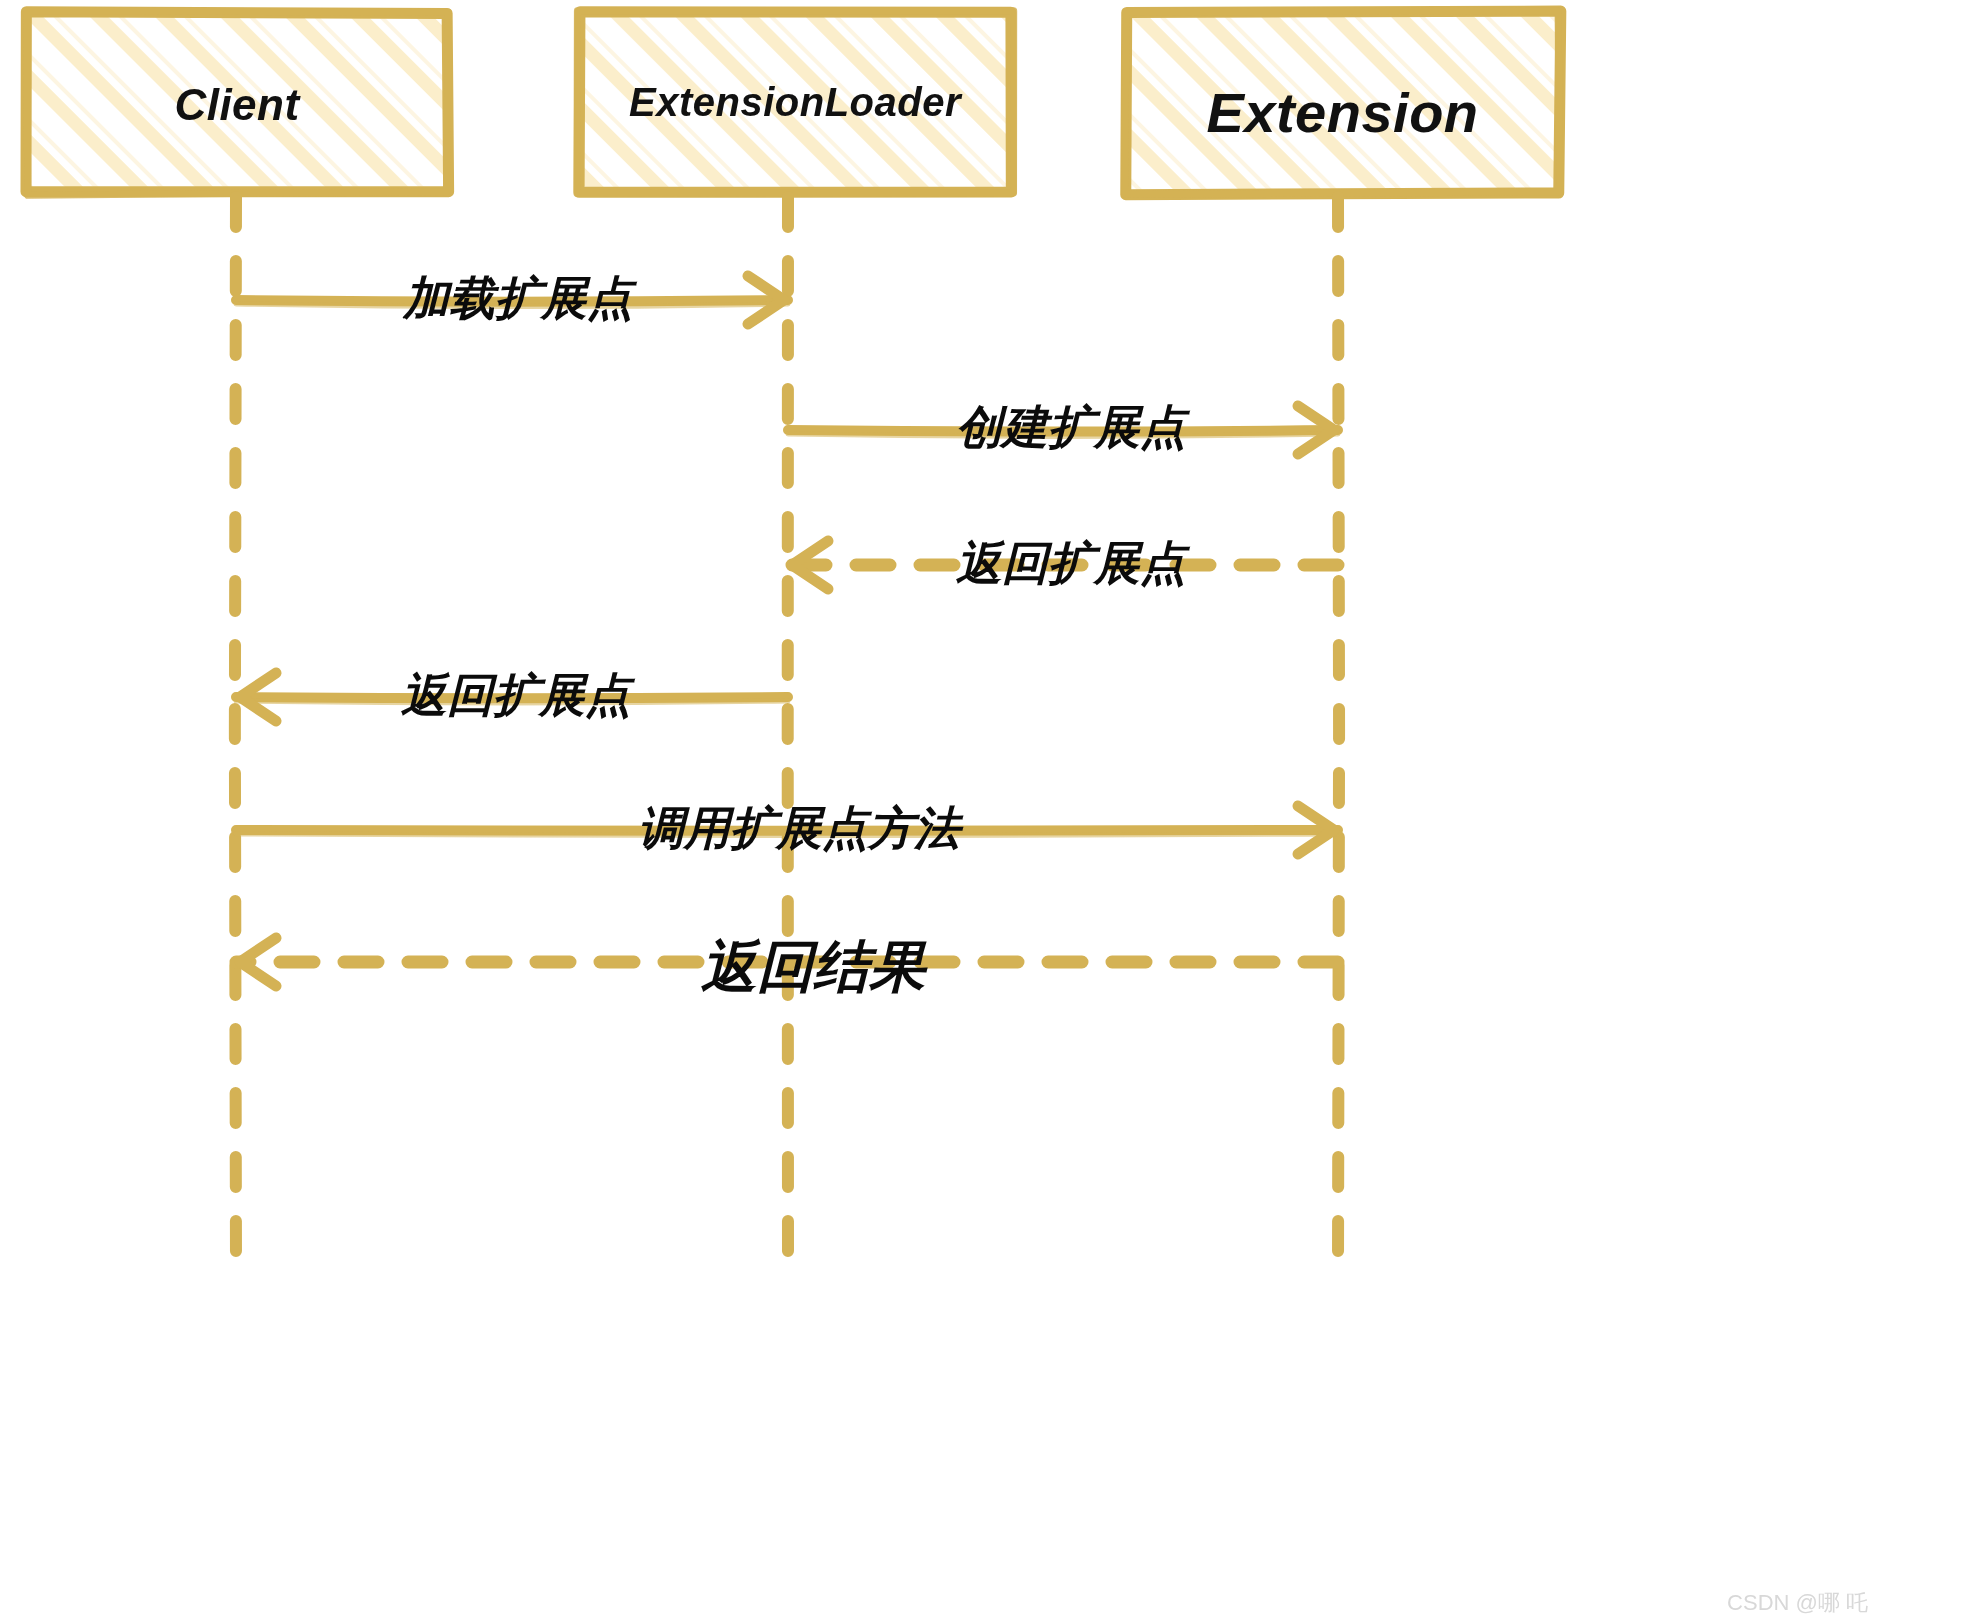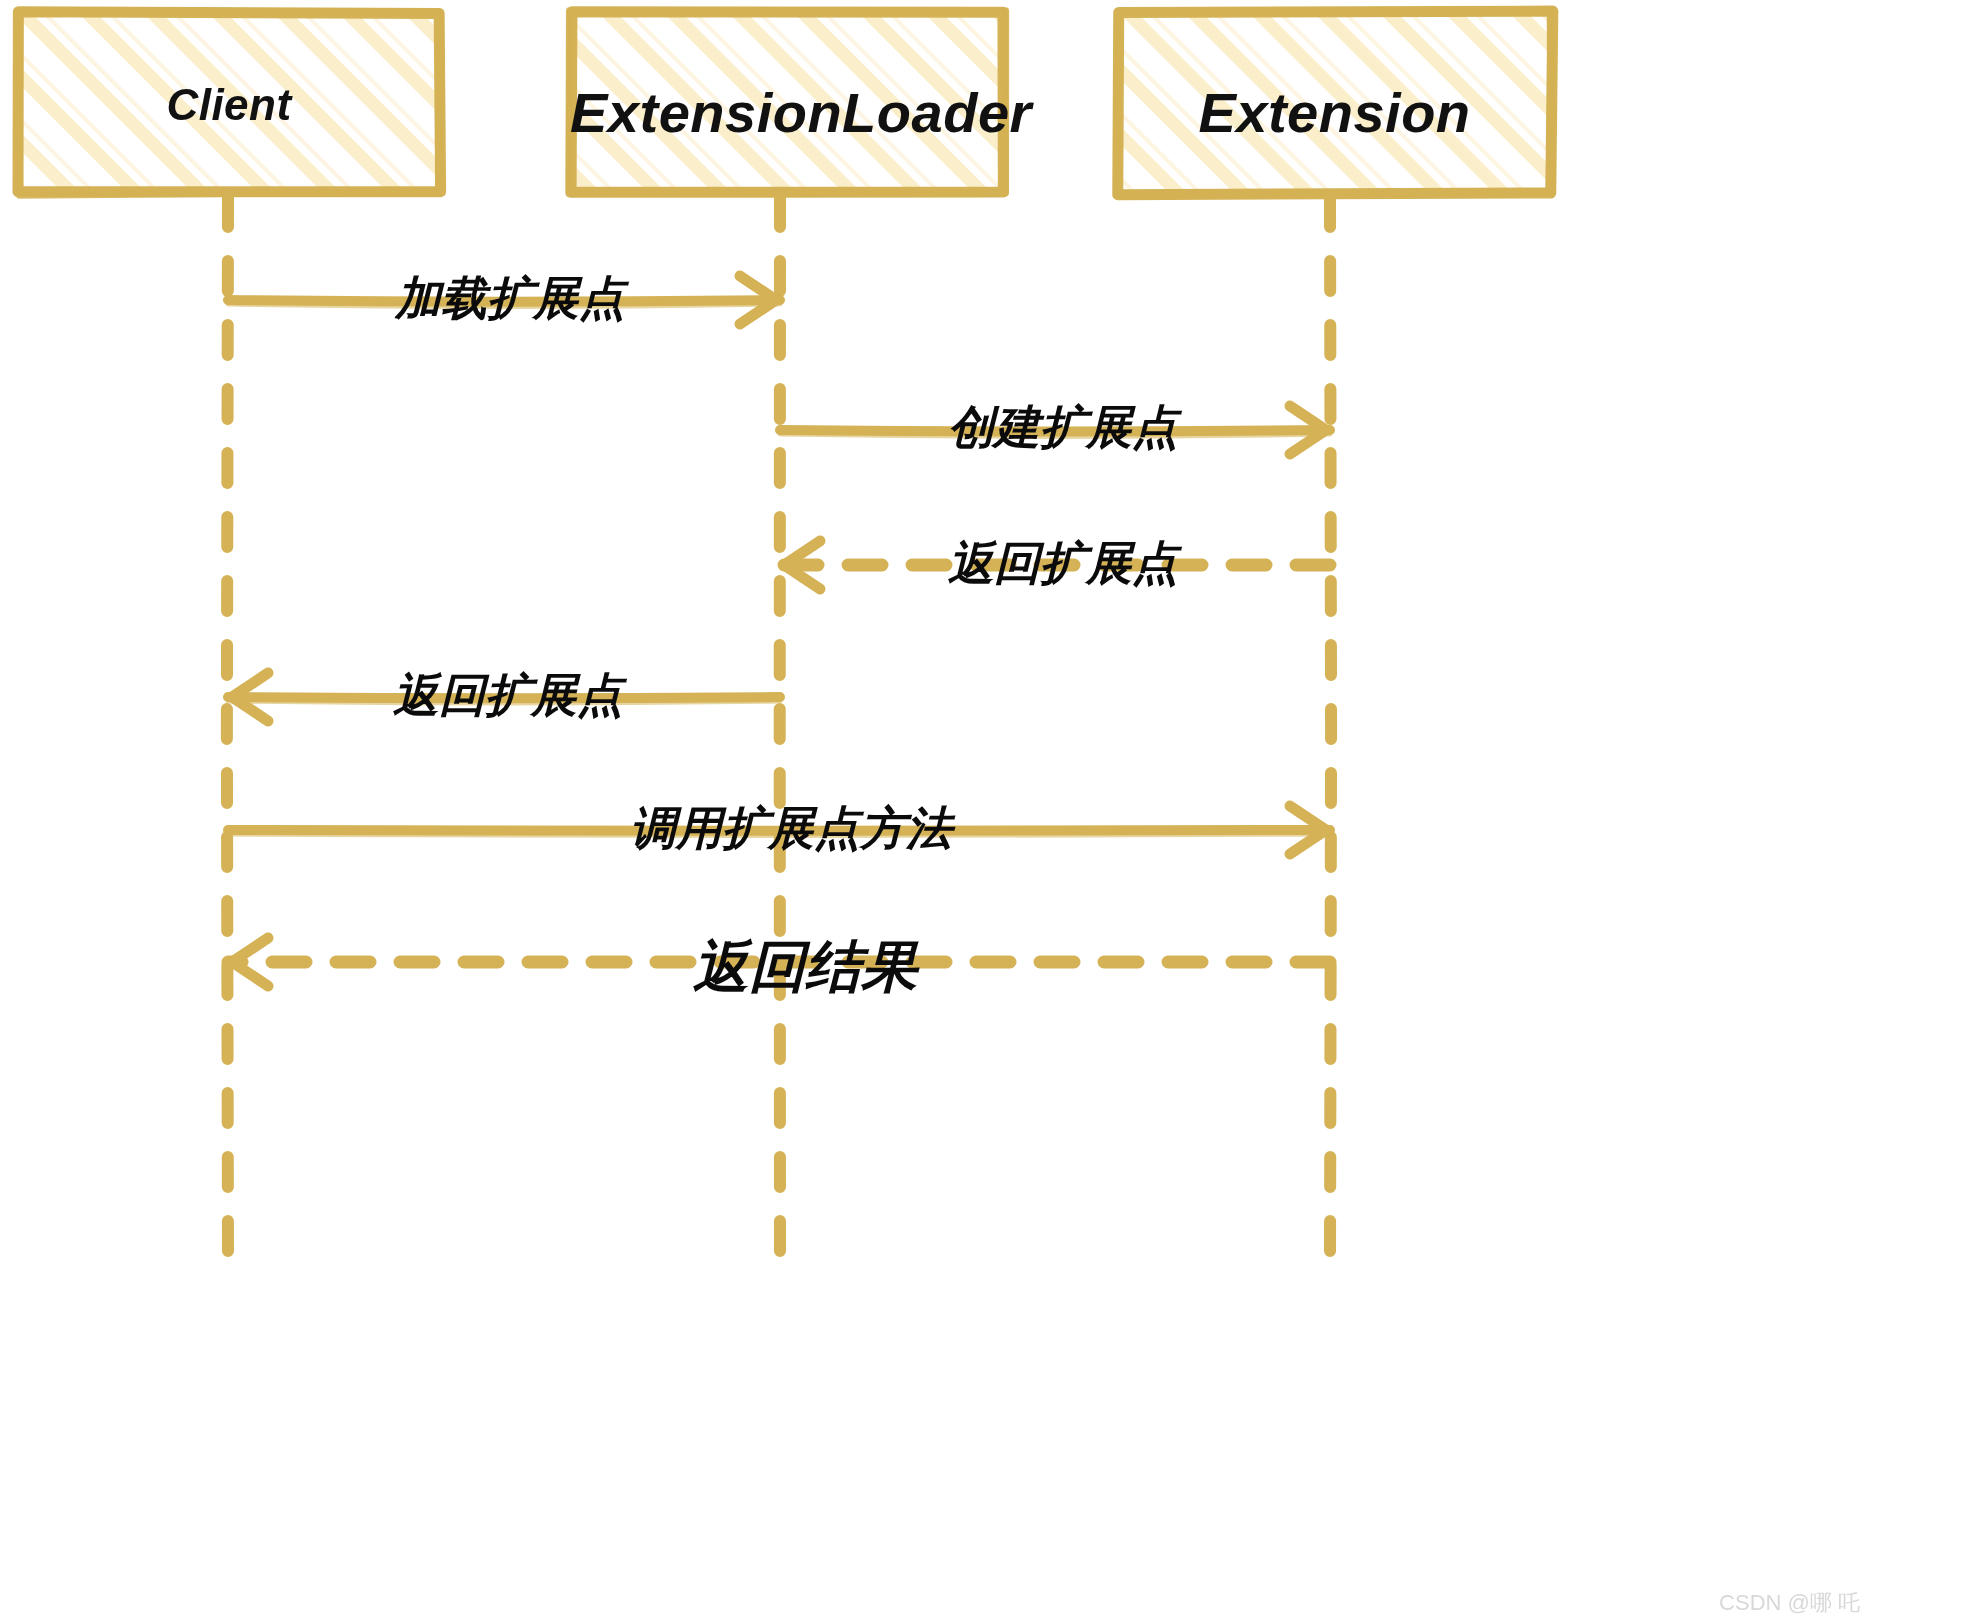--- a/index.html
+++ b/index.html
@@ -1,20 +1,20 @@
 <!DOCTYPE html>
 <html><head>
 <meta charset="utf-8">
 <style>
   html,body{margin:0;padding:0;background:#ffffff;}
   body{
     font-family:"Liberation Sans","DejaVu Sans",sans-serif;
     width:1984px;height:1618px;position:relative;overflow:hidden;
   }
-  #stage{position:absolute;left:0;top:0;width:1684px;height:1618px;}
+  #stage{position:absolute;left:8px;top:0;width:1684px;height:1618px;}
   #canvas{position:absolute;left:0;top:0;width:1984px;height:1618px;}
 
   
   .pname{
     position:absolute;
     font-weight:bold;
     font-style:italic;
     color:#111111;
     white-space:nowrap;
     text-align:center;
@@ -81,21 +81,21 @@
         <path d="M 228 830 Q 779 831.7316958161865 1330 830" fill="none" stroke="#d4b255" stroke-width="10" stroke-linecap="round"></path>
         <path d="M 228 834 Q 779 836.7707133058985 1330 834" fill="none" stroke="#d4b255" stroke-width="5" opacity="0.55" stroke-linecap="round"></path>
         <path d="M 1290 806 L 1326 830 L 1290 854" fill="none" stroke="#d4b255" stroke-width="11" stroke-linecap="round" stroke-linejoin="round"></path>
         <path d="M 1330 962 Q 779 962 228 962" fill="none" stroke="#d4b255" stroke-width="13" stroke-linecap="round" stroke-dasharray="34 30"></path>
         <path d="M 268 938 L 232 962 L 268 986" fill="none" stroke="#d4b255" stroke-width="11" stroke-linecap="round" stroke-linejoin="round"></path>
       </g>
   </svg>
 
   <div id="names">
       <div class="pname" style="left: 18px; width: 422px; top: 80px; font-size: 44px;">Client</div>
-      <div class="pname" style="left: 570px; width: 434px; top: 80px; font-size: 56px;">ExtensionLoader</div>
+      <div class="pname" style="left: 570px; width: 434px; top: 80px; font-size: 40px;">ExtensionLoader</div>
       <div class="pname" style="left: 1118px; width: 433px; top: 80px; font-size: 56px;">Extension</div>
     </div>
   <div id="labels">
       <div class="mlabel" style="left: 395px; top: 268px; font-size: 46px;">加载扩展点</div>
       <div class="mlabel" style="left: 948px; top: 397px; font-size: 46px;">创建扩展点</div>
       <div class="mlabel" style="left: 948px; top: 533px; font-size: 46px;">返回扩展点</div>
       <div class="mlabel" style="left: 393px; top: 665px; font-size: 46px;">返回扩展点</div>
       <div class="mlabel" style="left: 630px; top: 798px; font-size: 46px;">调用扩展点方法</div>
       <div class="mlabel" style="left: 693px; top: 930px; font-size: 56px;">返回结果</div>
     </div>

